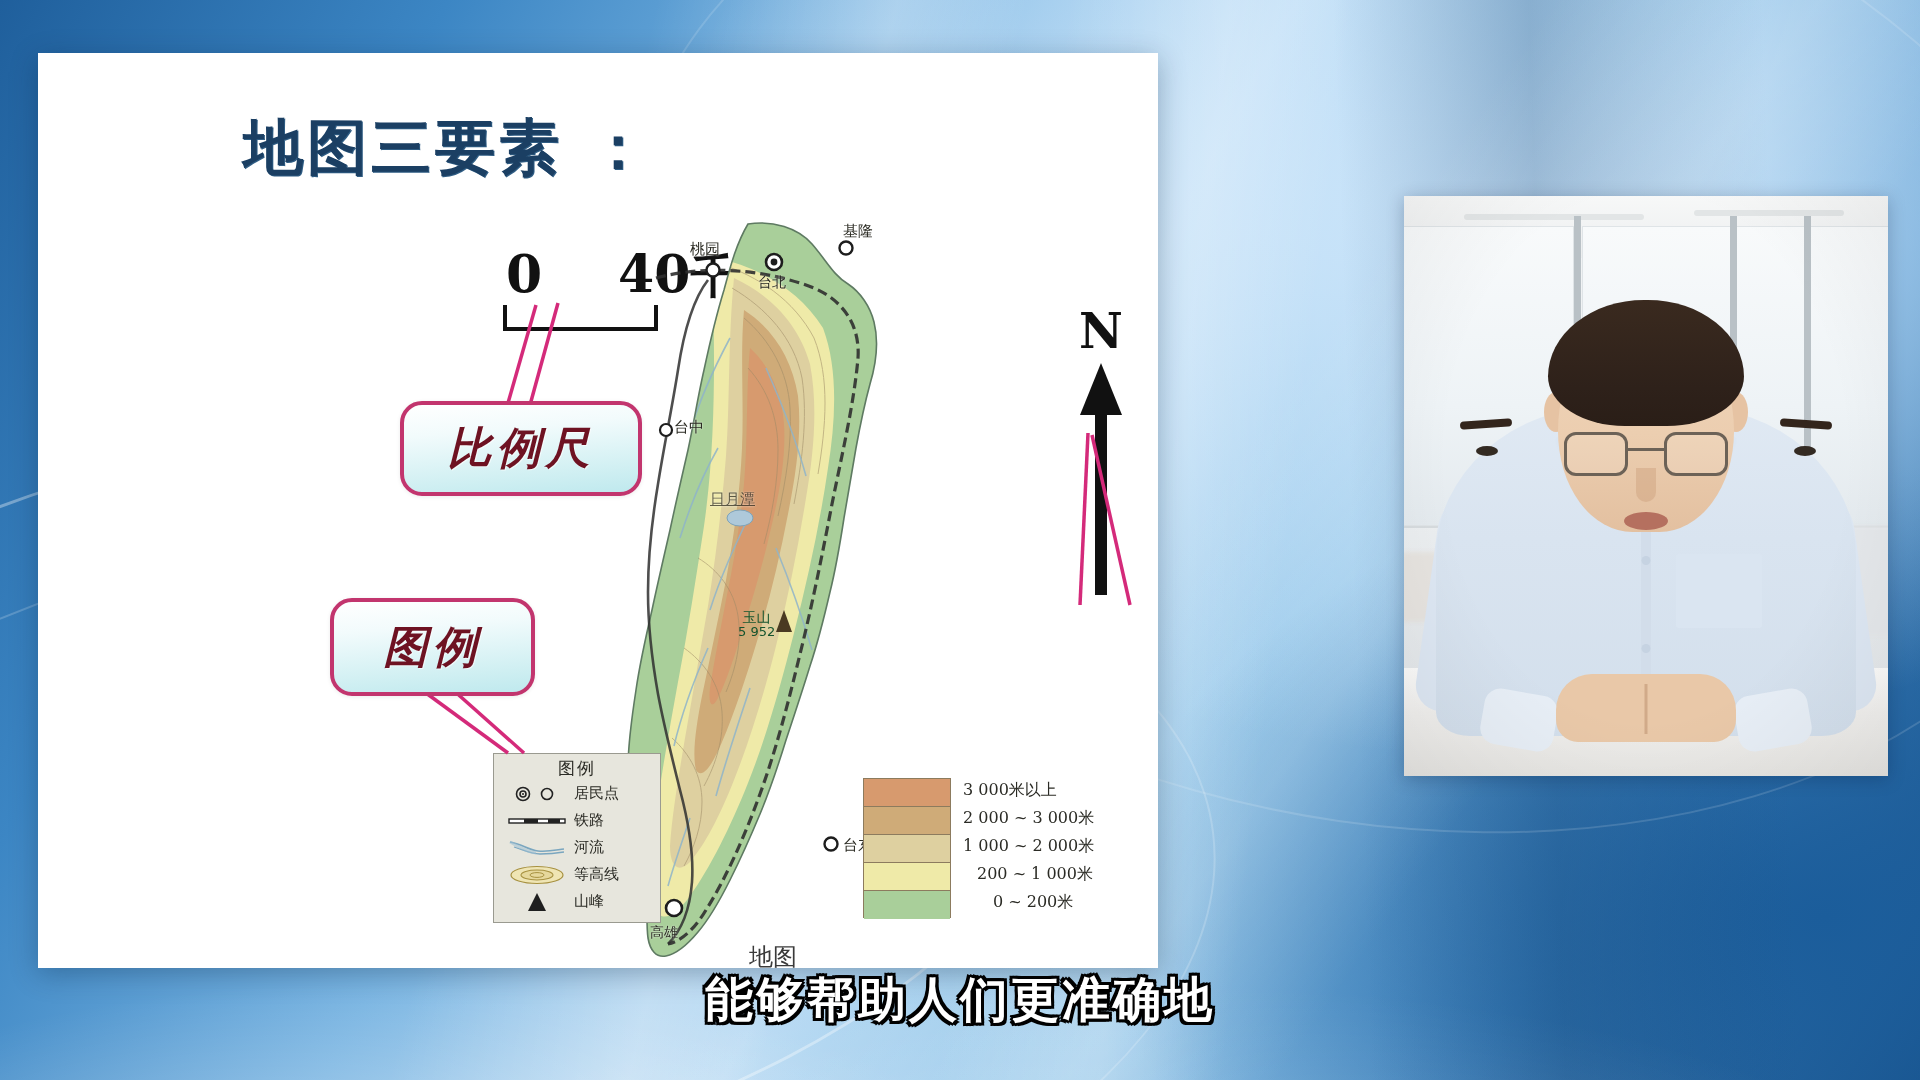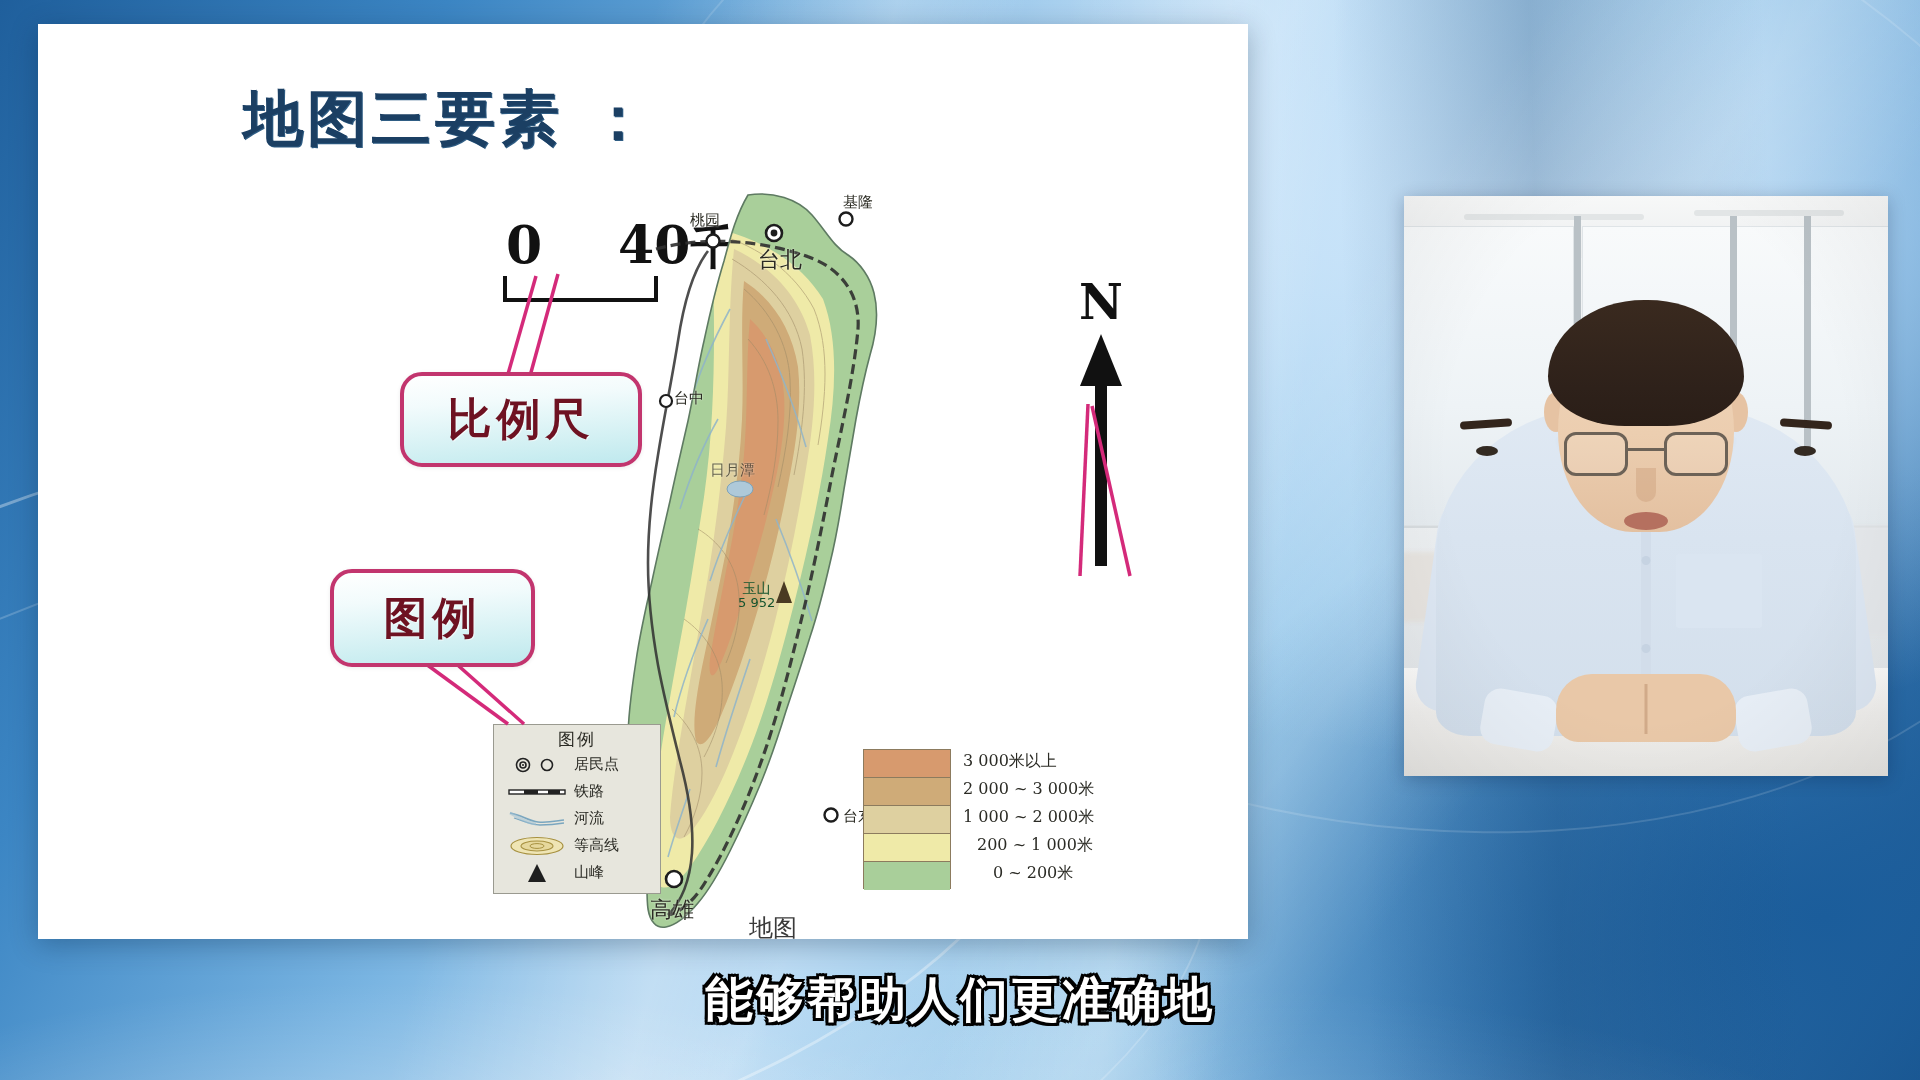--- a/index.html
+++ b/index.html
@@ -32,21 +32,21 @@
       radial-gradient(ellipse 900px 300px at 20% 120%, rgba(255,255,255,0.35), transparent 70%),
       radial-gradient(ellipse 1200px 420px at 60% 135%, rgba(255,255,255,0.22), transparent 70%);
   }
   .swoosh{position:absolute;border-radius:50%;border:2px solid rgba(255,255,255,.35);}
   .sw1{left:-420px;top:430px;width:1500px;height:760px;transform:rotate(-9deg);border-width:3px;}
   .sw2{left:-380px;top:520px;width:1600px;height:820px;transform:rotate(-7deg);opacity:.55;}
   .sw3{left:620px;top:-180px;width:1500px;height:1000px;transform:rotate(12deg);opacity:.4;}
 
   
   #slide{
-    position:absolute; left:38px; top:24px; width:1210px; height:915px;
+    position:absolute; left:38px; top:53px; width:1120px; height:915px;
     background:#ffffff;
     box-shadow:0 6px 26px rgba(0,30,60,.30);
   }
 
   .title{
     position:absolute; left:205px; top:55px;
     font-family:"DejaVu Sans", sans-serif;
     font-size:60px; font-weight:bold; letter-spacing:4px;
     color:#1b3f63;
     text-shadow:1px 1px 0 #2f5d84;
@@ -72,21 +72,21 @@
 
   
   #mapwrap{ position:absolute; left:560px; top:165px; width:370px; height:745px; }
   #mapsvg{ position:absolute; left:0; top:0; }
   .city-label{
     position:absolute;
     font-family:"DejaVu Sans", sans-serif;
     font-size:15px; color:#2a2a22; white-space:nowrap;
     text-shadow:0 0 2px rgba(255,255,255,.85);
   }
-  .city-label.big{font-size:22px;}
+  .city-label.big{font-size:14px;}
   .peak-label{
     position:absolute; font-family:"DejaVu Sans", sans-serif;
     font-size:14px; color:#14532d; line-height:1.05; text-align:center; white-space:nowrap;
   }
   .peak-label .h{font-size:13px;}
   .map-caption{
     position:absolute; left:675px; top:888px; width:120px; text-align:center;
     font-family:Liberation Sans, sans-serif; font-size:24px; color:#3a3a3a;
   }
 
@@ -124,20 +124,21 @@
     position:absolute;
     border:4px solid #c2356e; border-radius:22px;
     background:linear-gradient(175deg,#ffffff 0%,#f2fbfc 30%,#cfeff2 78%,#bfe9ee 100%);
     display:flex; align-items:center; justify-content:center;
     box-shadow:0 1px 4px rgba(0,0,0,.08);
   }
   .callout span{
     font-family:"DejaVu Serif", serif; font-weight:bold;
     font-size:44px; letter-spacing:5px; color:#6e1222;
     text-shadow:1px 1px 0 rgba(255,255,255,.6);
+    font-style:italic;
   }
   #co-scale{ left:362px; top:348px; width:242px; height:95px; }
   #co-legend{ left:292px; top:545px; width:205px; height:98px; }
   #co-dir{  left:1012px; top:551px; width:205px; height:92px; }
 
   .leader{position:absolute; overflow:visible; pointer-events:none;}
 
   
   #video{
     position:absolute; left:1404px; top:196px; width:484px; height:580px;
@@ -356,21 +357,21 @@
         <ellipse cx="142" cy="300" rx="13" ry="8" fill="#aec9da" stroke="#7fa3b8" stroke-width="1"></ellipse>
 
         <path d="M178,414 L186,392 L194,414 Z" fill="#4a3a22"></path>
       </g>
     </svg>
 
     <div class="city-label" style="left:245px;top:4px;">基隆</div>
     <div class="city-label" style="left:92px;top:22px;">桃园</div>
     <div class="city-label big" style="left:160px;top:56px;">台北</div>
     <div class="city-label" style="left:76px;top:200px;">台中</div>
-    <div class="city-label" style="left:112px;top:272px;opacity:.72;">日月潭</div>
+    <div class="city-label" style="left:112px;top:272px;opacity:.72;text-decoration:underline;">日月潭</div>
     <div class="city-label big" style="left:52px;top:706px;">高雄</div>
     <div class="city-label" style="left:245px;top:618px;">台东</div>
 
     <div class="peak-label" style="left:140px;top:392px;">
       <div>玉山</div>
       <div class="h">5 952</div>
     </div>
   </div>
 
   <div class="map-caption">地图</div>

